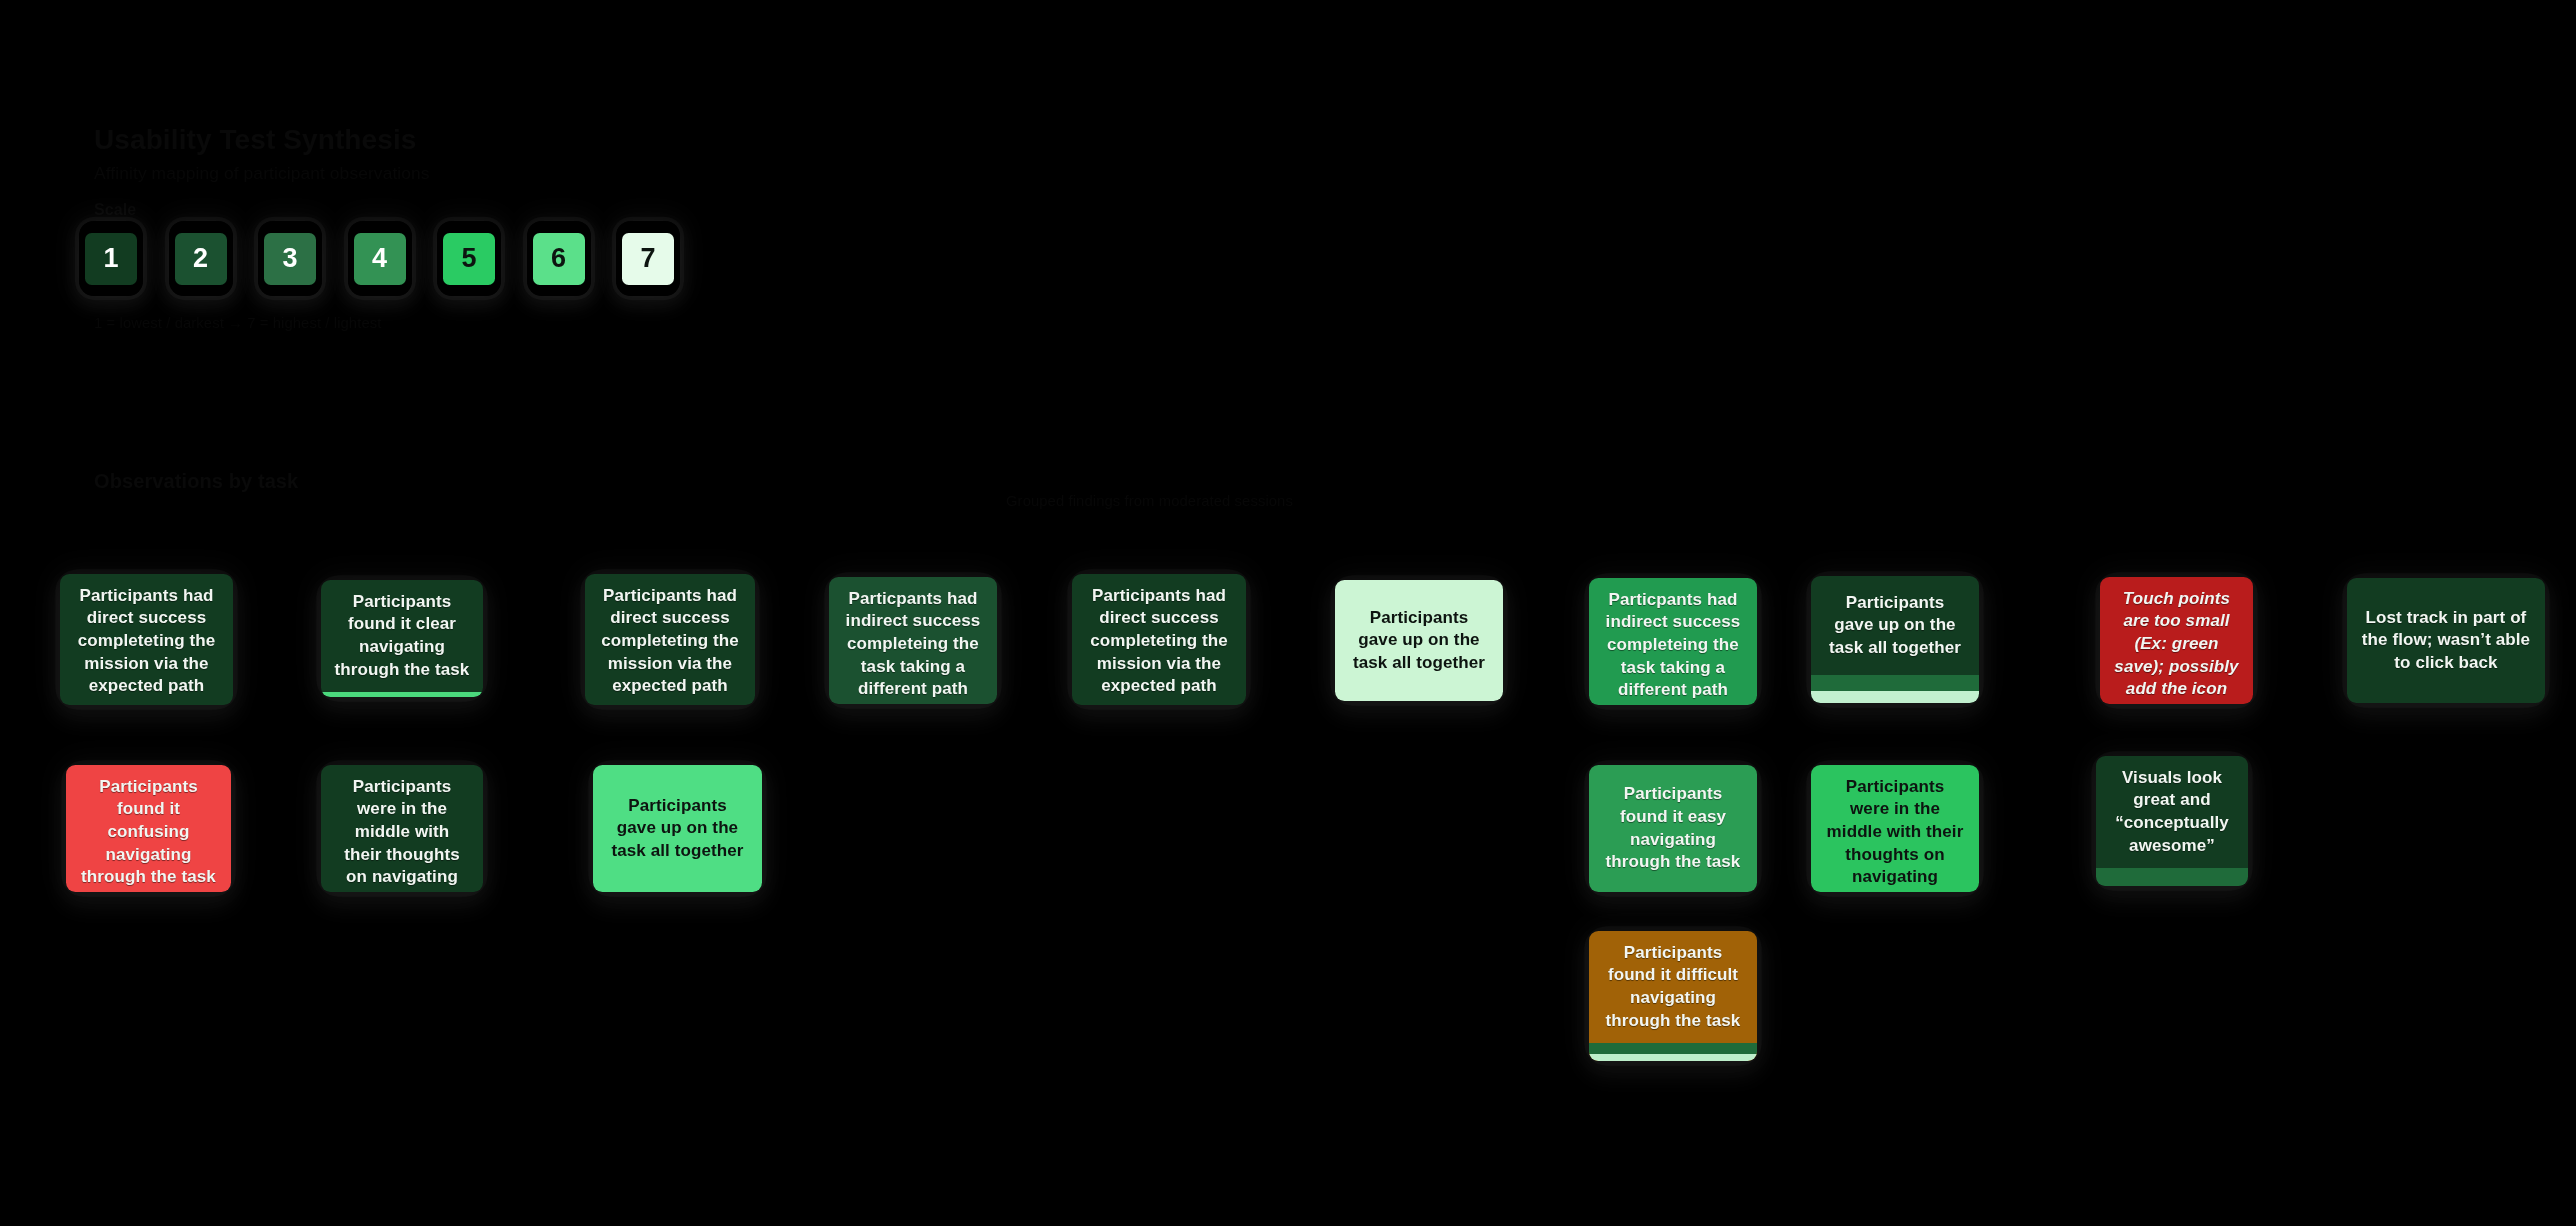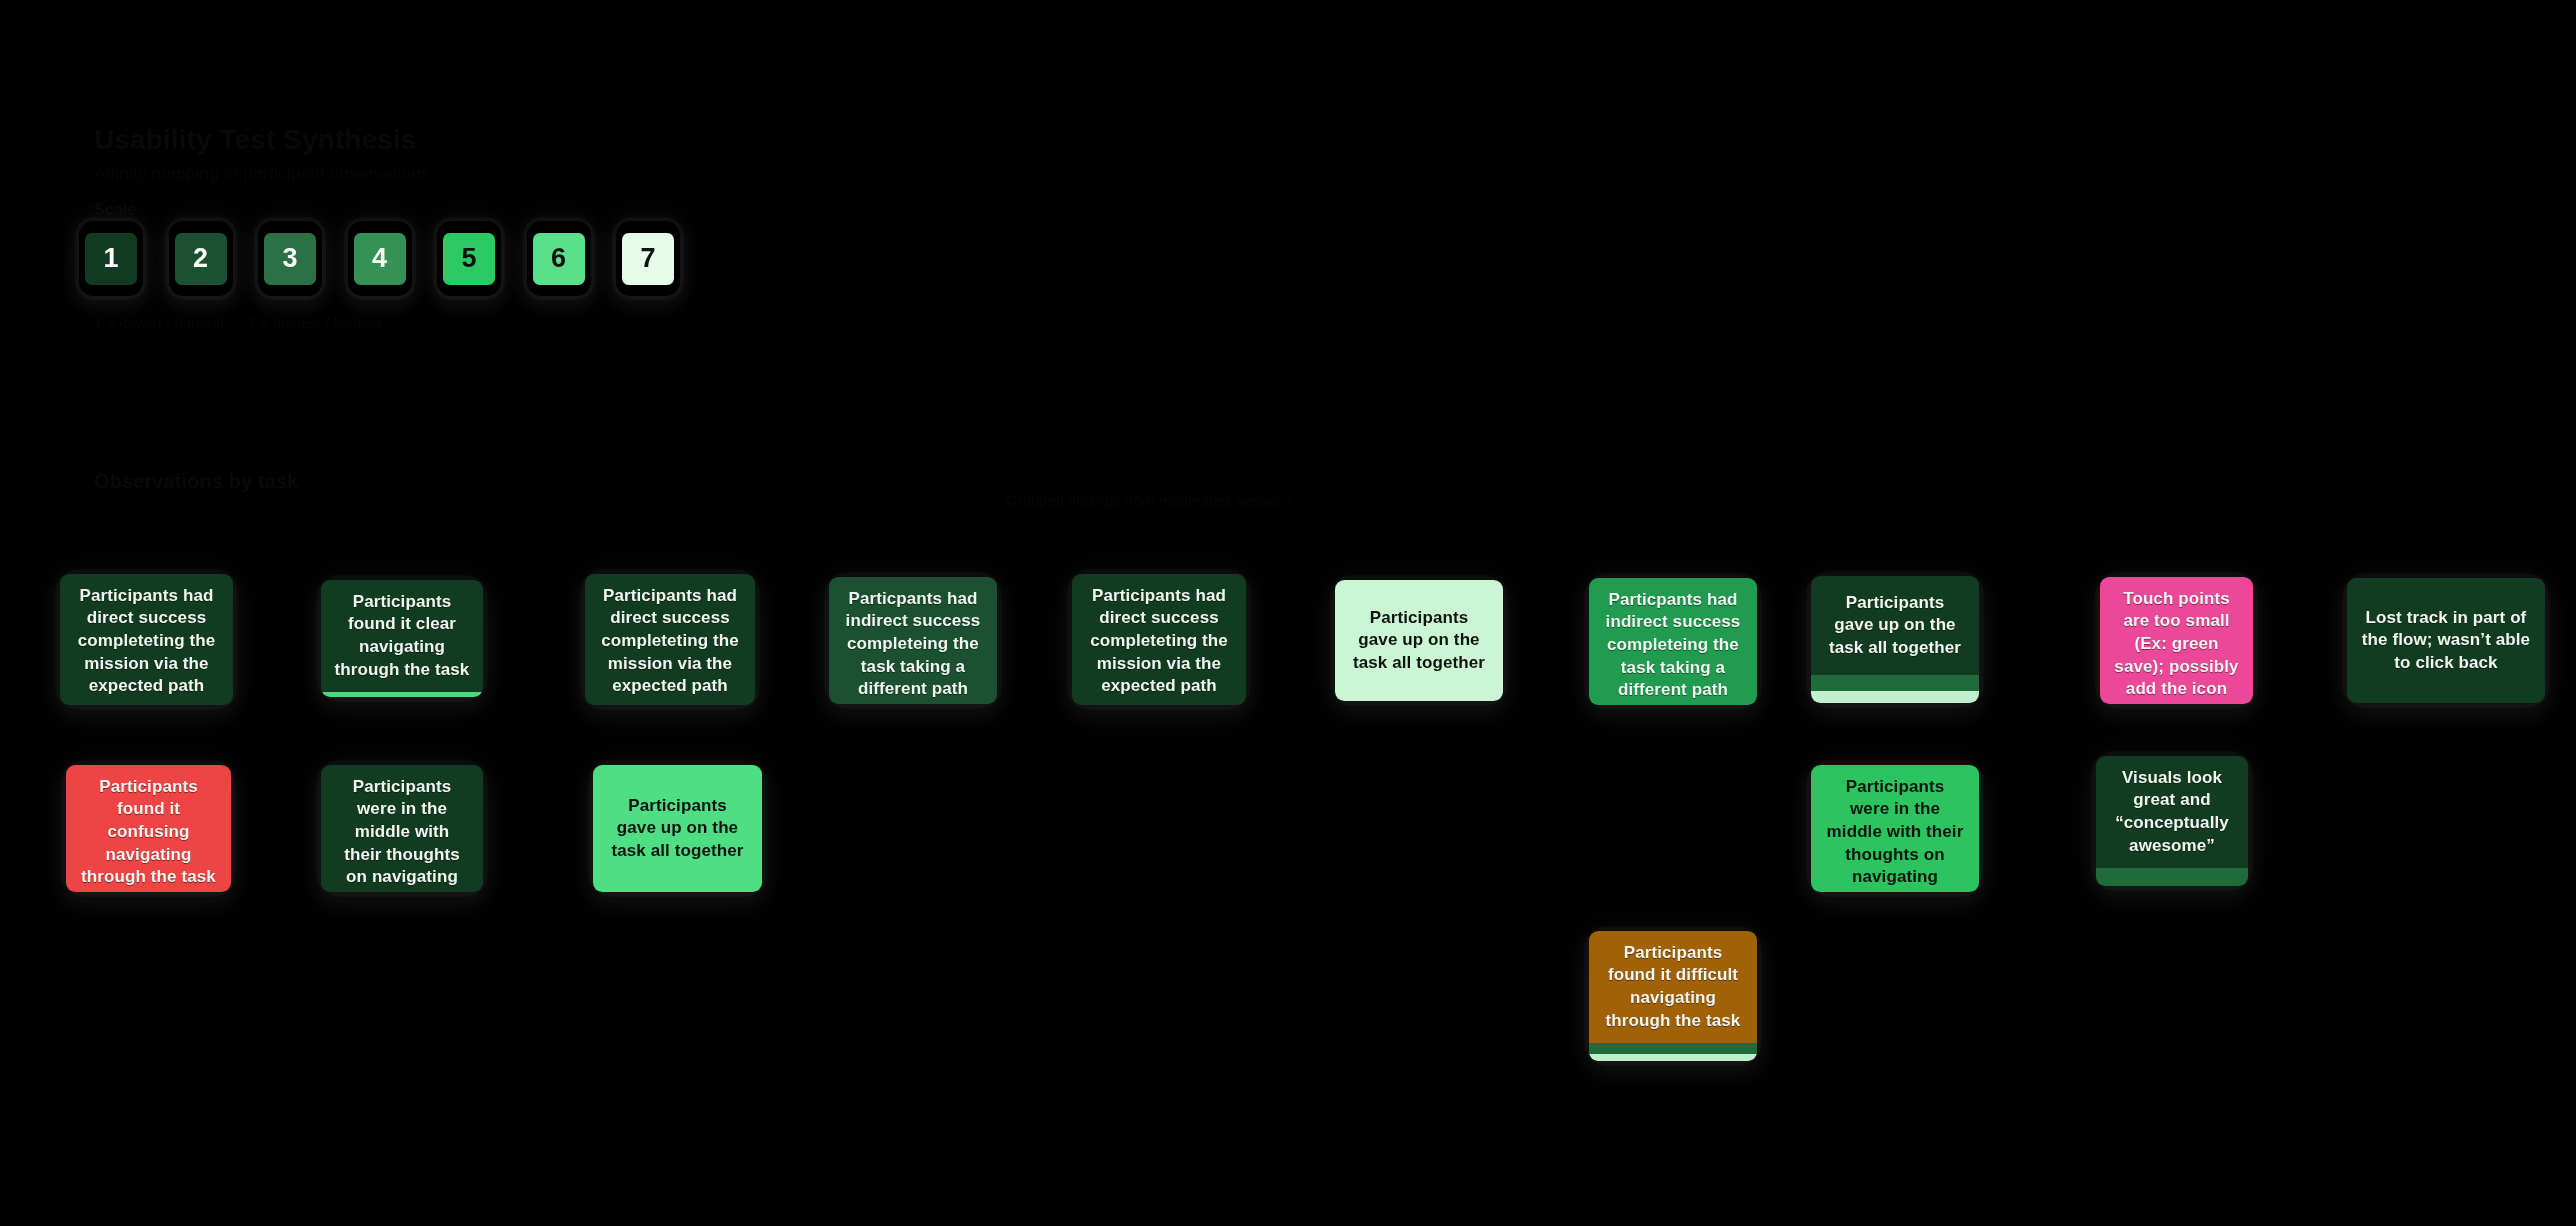--- a/index.html
+++ b/index.html
@@ -168,20 +168,27 @@
           </div>
         </div>
       </div>
       <div class="note note-dark" style="left: 1589px; top: 578px; width: 168px; height: 127px;">
         <div class="note-inner" style="background: rgb(33, 155, 80);">
           <div class="note-body">
             <div class="note-text">Particpants had indirect success completeing the task taking a different path</div>
           </div>
         </div>
       </div>
+      <div class="note note-dark" style="left: 1589px; top: 765px; width: 168px; height: 127px;">
+        <div class="note-inner" style="background: rgb(43, 157, 84);">
+          <div class="note-body">
+            <div class="note-text">Participants found it easy navigating through the task</div>
+          </div>
+        </div>
+      </div>
       <div class="note note-dark" style="left: 1589px; top: 931px; width: 168px; height: 130px;">
         <div class="note-inner" style="background: #a16207;">
           <div class="note-body">
             <div class="note-text">Participants found it difficult navigating through the task</div>
           </div>
           <div class="stack">
             <div class="stack-layer" style="height: 10.7px; background: rgb(31, 107, 58);"></div>
             <div class="stack-layer" style="height: 10.7px; background: rgb(189, 239, 203);"></div>
           </div>
         </div>
@@ -198,21 +205,21 @@
         </div>
       </div>
       <div class="note note-light" style="left: 1811px; top: 765px; width: 168px; height: 127px;">
         <div class="note-inner" style="background: rgb(43, 196, 95);">
           <div class="note-body">
             <div class="note-text">Participants were in the middle with their thoughts on navigating</div>
           </div>
         </div>
       </div>
       <div class="note note-dark" style="left: 2100px; top: 577px; width: 153px; height: 127px;">
-        <div class="note-inner" style="background: #ec4899;">
+        <div class="note-inner" style="background: #b91c1c; font-style: italic;">
           <div class="note-body">
             <div class="note-text">Touch points are too small (Ex: green save); possibly add the icon</div>
           </div>
         </div>
       </div>
       <div class="note note-dark" style="left: 2096px; top: 756px; width: 152px; height: 130px;">
         <div class="note-inner" style="background: rgb(18, 60, 33);">
           <div class="note-body">
             <div class="note-text">Visuals look great and “conceptually awesome”</div>
           </div>

